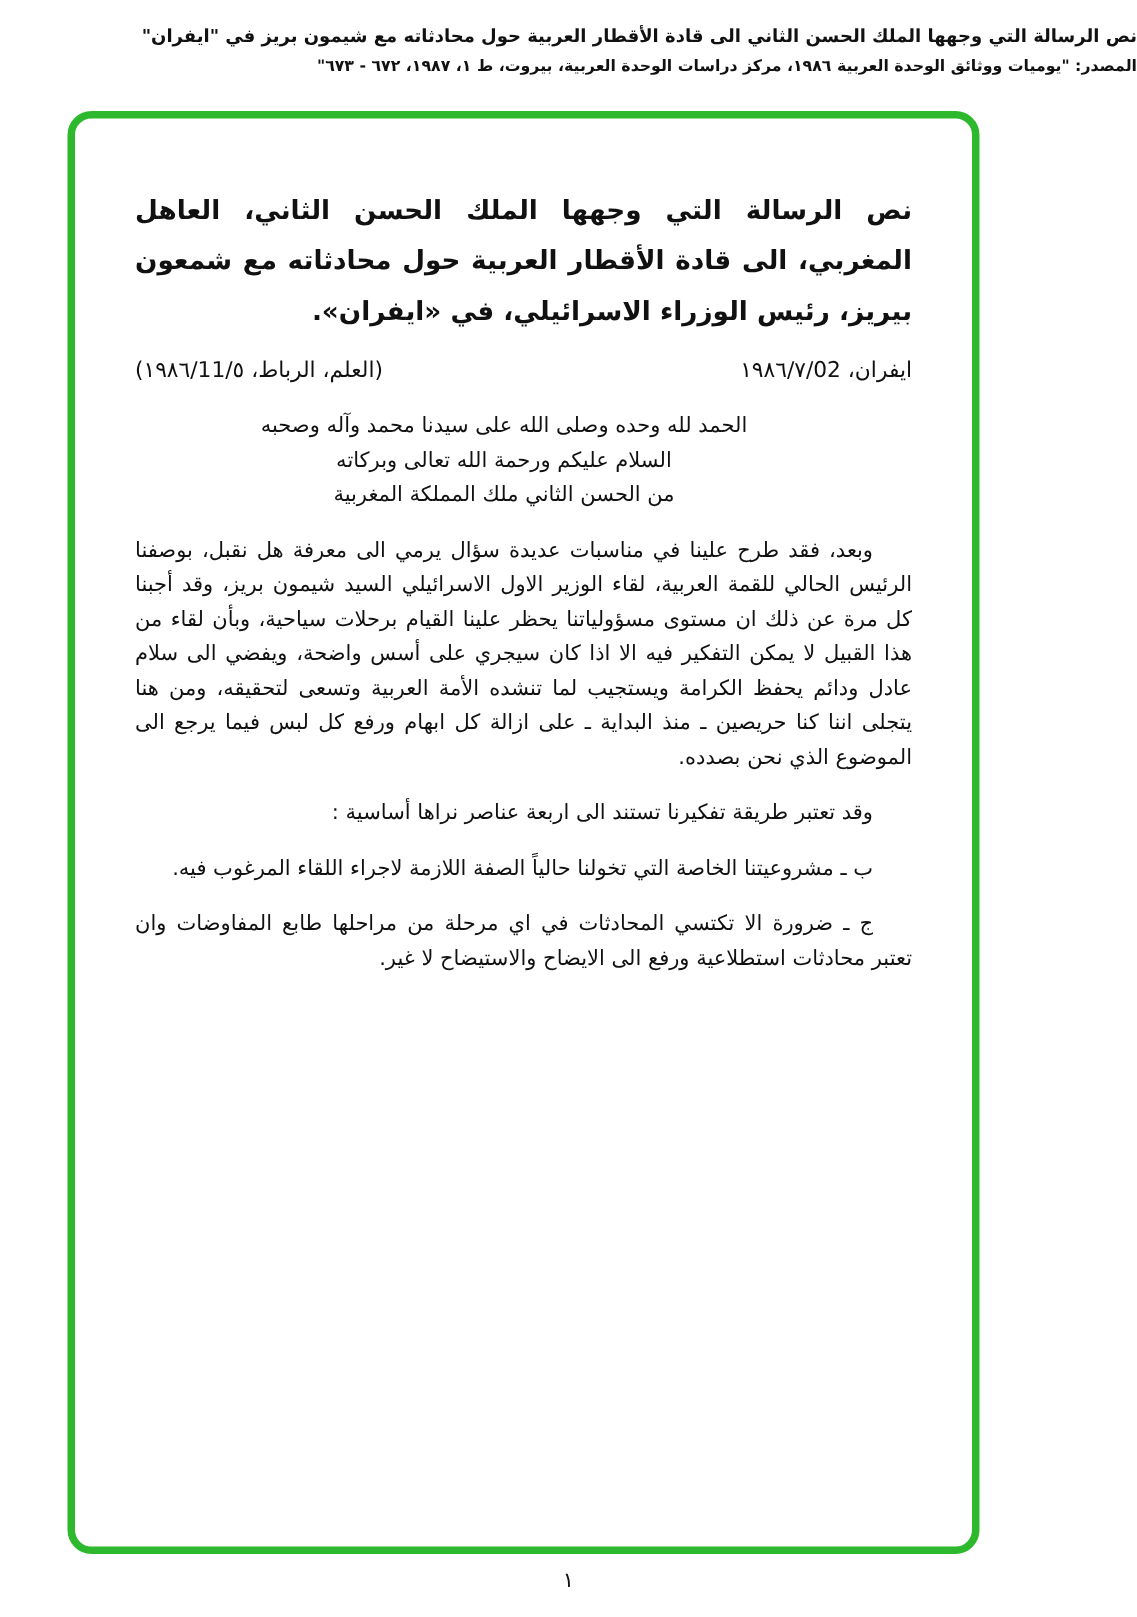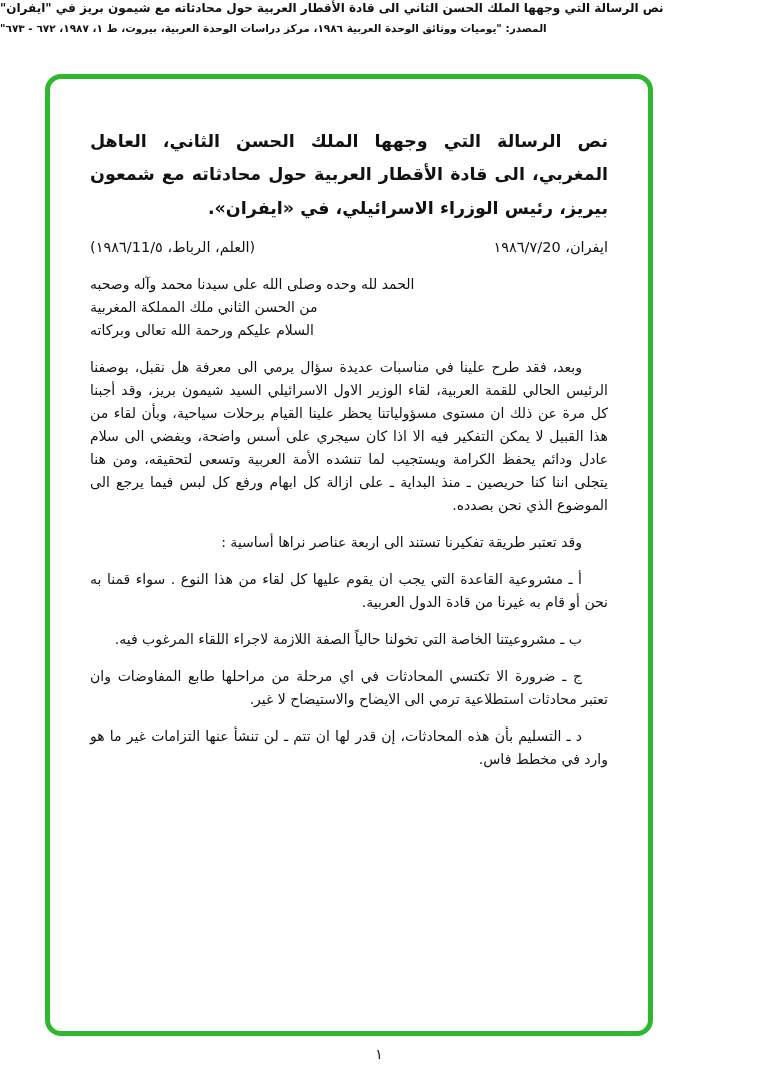--- a/index.html
+++ b/index.html
@@ -8,22 +8,22 @@
   body {
     width: 758px;
     height: 1078px;
     background: #ffffff;
     font-family: "DejaVu Sans", sans-serif;
     position: relative;
     color: #111;
   }
   .page-header {
     direction: rtl;
-    text-align: left;
-    padding-top: 1px;
+    text-align: right;
+    padding-top: 17px;
   }
   .page-header .line1 {
     font-size: 12px;
     font-weight: bold;
     letter-spacing: 0;
   }
   .page-header .line2 {
     font-size: 10.5px;
     font-weight: bold;
     margin-top: 7px;
@@ -57,21 +57,21 @@
   }
   .doc-body p {
     font-size: 14px;
     line-height: 23px;
     text-align: justify;
     margin: 0 0 4px 0;
     text-indent: 26px;
   }
   .doc-body p.opening {
     margin-bottom: 0;
-    text-align: left;
+    text-align: center;
   }
   .doc-body p.spaced {
     margin-top: 14px;
   }
   .page-number {
     position: absolute;
     bottom: 16px;
     left: 0;
     width: 100%;
     text-align: center;
@@ -83,30 +83,28 @@
 
 <div class="page-header">
   <div class="line1">نص الرسالة التي وجهها الملك الحسن الثاني الى قادة الأقطار العربية حول محادثاته مع شيمون بريز في "ايفران"</div>
   <div class="line2">المصدر: "يوميات ووثائق الوحدة العربية ١٩٨٦، مركز دراسات الوحدة العربية، بيروت، ط ١، ١٩٨٧، ٦٧٢ - ٦٧٣"</div>
 </div>
 
 <div class="doc-frame">
   <div class="doc-content">
     <div class="doc-title">نص الرسالة التي وجهها الملك الحسن الثاني، العاهل المغربي، الى قادة الأقطار العربية حول محادثاته مع شمعون بيريز، رئيس الوزراء الاسرائيلي، في «ايفران».</div>
     <div class="dateline">
-      <span>ايفران، ١٩٨٦/٧/20</span>
+      <span>ايفران، ١٩٨٦/٧/02</span>
       <span>(العلم، الرباط، ١٩٨٦/11/٥)</span>
     </div>
     <div class="doc-body">
       <p class="opening">الحمد لله وحده وصلى الله على سيدنا محمد وآله وصحبه</p>
+      <p class="opening">السلام عليكم ورحمة الله تعالى وبركاته</p>
       <p class="opening">من الحسن الثاني ملك المملكة المغربية</p>
-      <p class="opening">السلام عليكم ورحمة الله تعالى وبركاته</p>
       <p class="spaced">وبعد، فقد طرح علينا في مناسبات عديدة سؤال يرمي الى معرفة هل نقبل، بوصفنا الرئيس الحالي للقمة العربية، لقاء الوزير الاول الاسرائيلي السيد شيمون بريز، وقد أجبنا كل مرة عن ذلك ان مستوى مسؤولياتنا يحظر علينا القيام برحلات سياحية، وبأن لقاء من هذا القبيل لا يمكن التفكير فيه الا اذا كان سيجري على أسس واضحة، ويفضي الى سلام عادل ودائم يحفظ الكرامة ويستجيب لما تنشده الأمة العربية وتسعى لتحقيقه، ومن هنا يتجلى اننا كنا حريصين ـ منذ البداية ـ على ازالة كل ابهام ورفع كل لبس فيما يرجع الى الموضوع الذي نحن بصدده.</p>
       <p class="spaced">وقد تعتبر طريقة تفكيرنا تستند الى اربعة عناصر نراها أساسية :</p>
-      <p class="spaced">أ ـ مشروعية القاعدة التي يجب ان يقوم عليها كل لقاء من هذا النوع . سواء قمنا به نحن أو قام به غيرنا من قادة الدول العربية.</p>
       <p class="spaced">ب ـ مشروعيتنا الخاصة التي تخولنا حالياً الصفة اللازمة لاجراء اللقاء المرغوب فيه.</p>
-      <p class="spaced">ج ـ ضرورة الا تكتسي المحادثات في اي مرحلة من مراحلها طابع المفاوضات وان تعتبر محادثات استطلاعية ترمي الى الايضاح والاستيضاح لا غير.</p>
-      <p class="spaced">د ـ التسليم بأن هذه المحادثات، إن قدر لها ان تتم ـ لن تنشأ عنها التزامات غير ما هو وارد في مخطط فاس.</p>
+      <p class="spaced">ج ـ ضرورة الا تكتسي المحادثات في اي مرحلة من مراحلها طابع المفاوضات وان تعتبر محادثات استطلاعية ورفع الى الايضاح والاستيضاح لا غير.</p>
     </div>
   </div>
 </div>
 
 <div class="page-number">١</div>
 
 </body></html>

